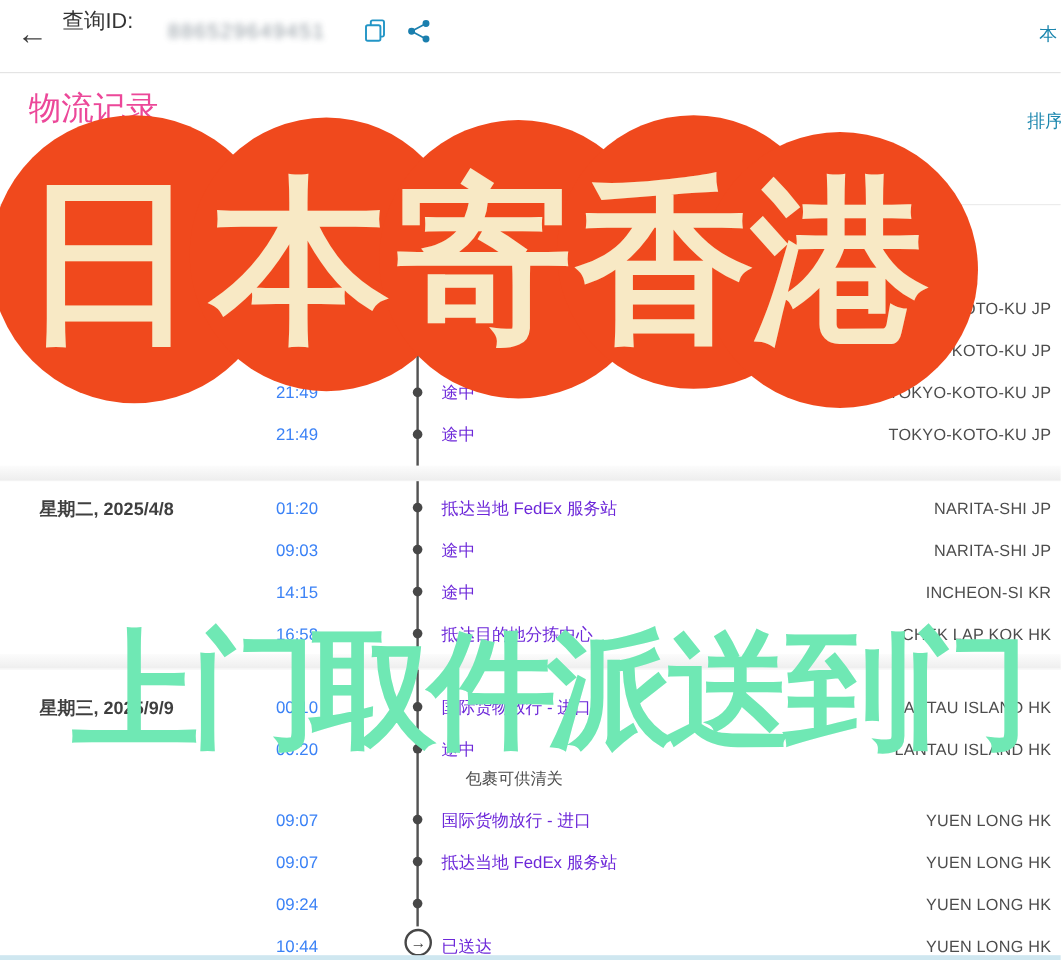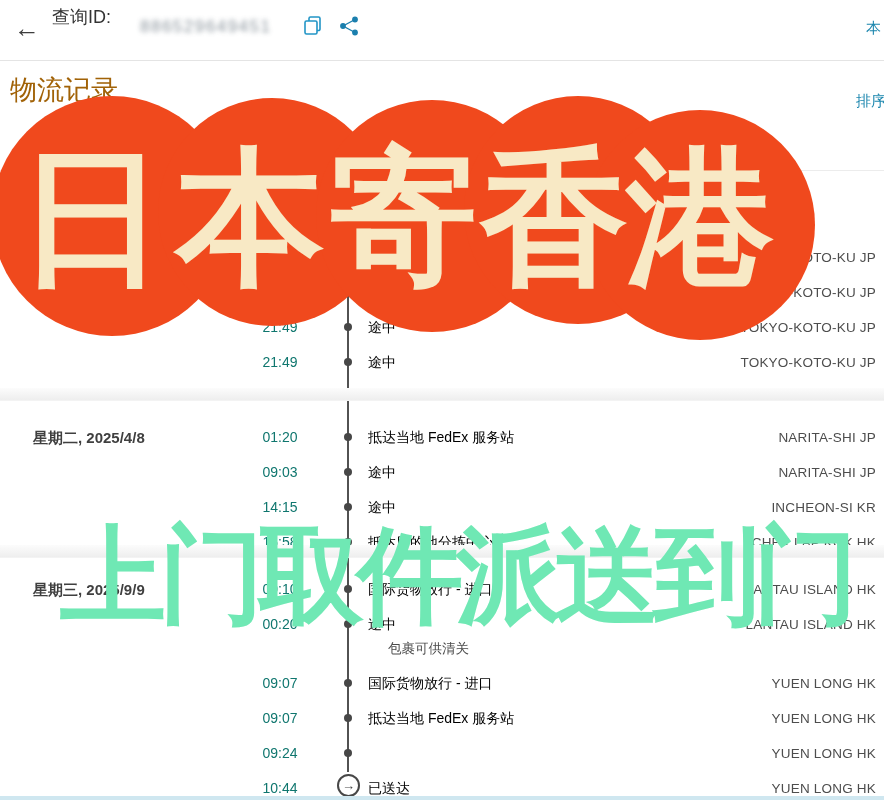--- a/index.html
+++ b/index.html
@@ -13,36 +13,36 @@
   .topbar-divider{position:absolute;top:60px;left:0;width:884px;height:1px;background:#e4e4e4}
   .back-arrow{position:absolute;left:14px;top:12px;font-size:26px;color:#3d3d3d;line-height:32px;cursor:pointer}
   .query-label{position:absolute;left:52px;top:5px;font-size:18px;color:#333;font-weight:500}
   .tracking-id{position:absolute;left:140px;top:17px;font-size:17px;color:#6f7b85;letter-spacing:1.5px;
     filter:blur(2.6px);opacity:.8;font-weight:500}
   .icon-btn{position:absolute;top:15px;width:22px;height:22px;cursor:pointer}
   .copy-btn{left:302px}
   .share-btn{left:338px}
   .local-time-link{position:absolute;left:866px;top:19px;font-size:15px;color:#1b86ae;white-space:nowrap;cursor:pointer}
   
-  .page-title{position:absolute;left:10px;top:72px;font-size:27px;color:#a16207;font-weight:400}
+  .page-title{position:absolute;left:24px;top:72px;font-size:27px;color:#ec4899;font-weight:400}
   .sort-link{position:absolute;left:856px;top:92px;font-size:15px;color:#1b86ae;white-space:nowrap;cursor:pointer}
   .header-divider{position:absolute;top:170px;left:0;width:884px;height:1px;background:#ececec}
   
   .vline{position:absolute;left:347px;top:215px;width:2px;height:557px;background:#525252}
   .group{position:absolute;left:0;right:0}
   .g0{top:240px}.g1{top:388px}.g2{top:545px}
   .band{height:12px;background:linear-gradient(to bottom,#fcfcfc,#eeeeee);border-bottom:1px solid #f3f3f3}
-  .g1 .rows{padding-top:19px}
+  .g1 .rows{padding-top:5px}
   .g2 .rows{padding-top:14px}
   .event-row{position:relative;height:35px}
   .event-row.has-note{height:59px}
   .date-label{position:absolute;left:33px;top:9px;font-size:15px;font-weight:600;color:#3f3f3f;white-space:nowrap}
-  .ev-time{position:absolute;left:230px;width:100px;top:9px;text-align:center;font-size:14px;color:#0f766e}
+  .ev-time{position:absolute;left:230px;width:100px;top:9px;text-align:left;font-size:14px;color:#3b82f6}
   .ev-dot{position:absolute;left:344px;top:13px;width:8px;height:8px;border-radius:50%;background:#474747}
-  .ev-status{position:absolute;left:368px;top:9px;font-size:14px;color:#000000;white-space:nowrap}
+  .ev-status{position:absolute;left:368px;top:9px;font-size:14px;color:#6d28d9;white-space:nowrap}
   .ev-note{position:absolute;left:388px;top:33px;font-size:13.5px;color:#4c4c4c;white-space:nowrap}
   .ev-loc{position:absolute;right:8px;top:10px;font-size:13.5px;color:#4d4d4d;white-space:nowrap;letter-spacing:.2px}
   .deliv-icon{position:absolute;left:337px;top:3px;width:19px;height:19px;border:2px solid #474747;
     border-radius:50%;color:#474747;font-size:13px;line-height:19px;text-align:center;background:#fff;font-weight:700}
   .bottom-line{position:absolute;left:0;top:796px;width:884px;height:4px;background:#cfe7f0}
   
   .cloud-badge{position:absolute;left:0;top:0;width:884px;height:360px;pointer-events:none}
   .cloud-text{position:absolute;top:137px;left:0;width:884px;height:180px}
   .cloud-char{position:absolute;top:0;width:164px;text-align:center;font-size:148px;line-height:160px;
     font-weight:700;font-family:"DejaVu Serif","Liberation Serif",serif}

